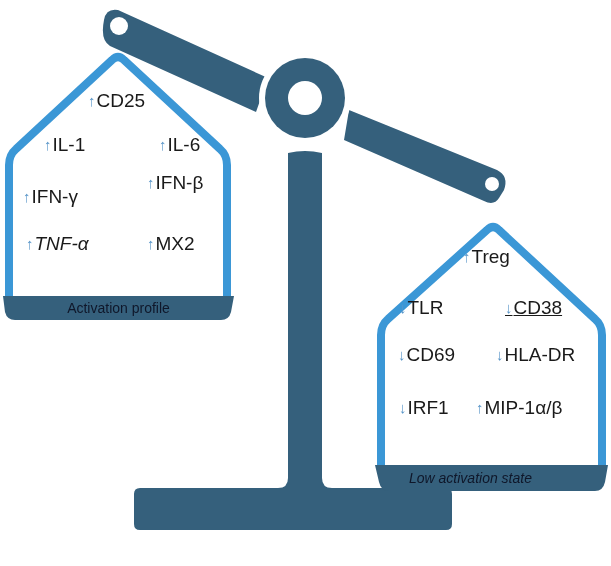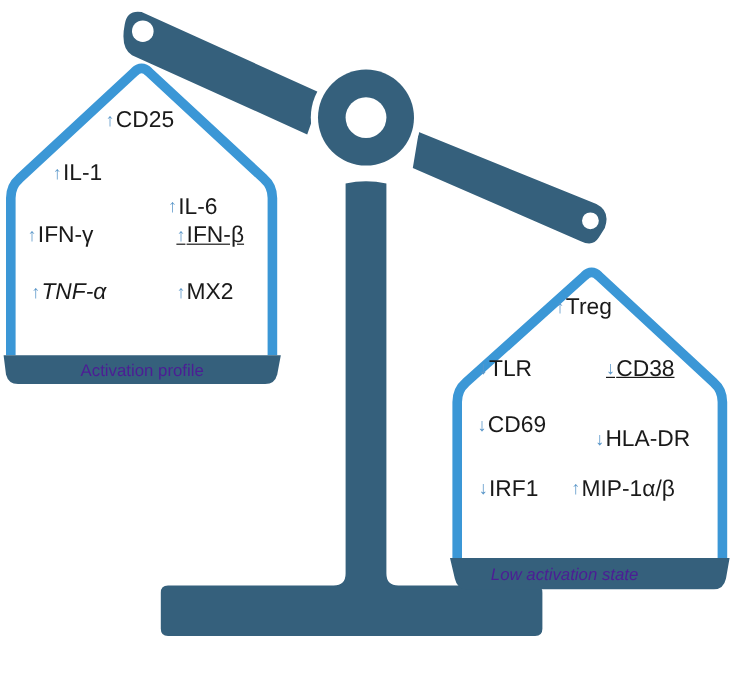--- a/index.html
+++ b/index.html
@@ -1,21 +1,21 @@
 <!DOCTYPE html>
 <html><head>
 <meta charset="utf-8">
 <style>
   html, body { margin: 0; padding: 0; background: #ffffff; }
   body { width: 611px; height: 566px; position: relative; overflow: hidden;
          font-family: "Liberation Sans", "DejaVu Sans", sans-serif; }
   #scale-svg { position: absolute; left: 0; top: 0; }
   .lbl { position: absolute; font-size: 19px; color: #1a1a1a; white-space: nowrap; line-height: 1; }
   .arrow { font-size: 15px; color: #5b97c9; margin-right: 1px; position: relative; top: -1px; }
-  .base-label { position: absolute; color: #4c1d95; font-size: 14px; text-align: center; line-height: 1; white-space: nowrap; }
+  .base-label { position: absolute; color: #0f172a; font-size: 14px; text-align: center; line-height: 1; white-space: nowrap; }
 </style>
 </head>
 <body>
 
 <svg id="scale-svg" width="611" height="566" viewBox="0 0 611 566">
 
   <g>
     <path d="M104,20 Q106,8 118,10 L268,78 L256,112 L110,46 Q100,40 104,20 Z" fill="#35607c"></path>
     <circle cx="119" cy="26" r="9" fill="#ffffff"></circle>
   </g>
@@ -41,27 +41,27 @@
     <path d="M375,465 L608,465 L605,482 Q603,491 595,491 L389,491 Q381,491 379,482 Z" fill="#35607c"></path>
   </g>
 </svg>
 
 <div class="lbl" style="left:88px;top:91px;">
   <span class="arrow">↑</span><span>CD25</span>
 </div>
 <div class="lbl" style="left:44px;top:135px;">
   <span class="arrow">↑</span><span>IL-1</span>
 </div>
-<div class="lbl" style="left:140px;top:135px;margin-top:28px;">
+<div class="lbl" style="left:159px;top:135px;">
   <span class="arrow">↑</span><span>IL-6</span>
 </div>
 <div class="lbl" style="left:23px;top:187px;">
   <span class="arrow">↑</span><span>IFN-γ</span>
 </div>
-<div class="lbl" style="left:147px;top:187px;text-decoration:underline;">
+<div class="lbl" style="left:147px;top:173px;">
   <span class="arrow">↑</span><span>IFN-β</span>
 </div>
 <div class="lbl" style="left:26px;top:234px;font-style:italic;">
   <span class="arrow">↑</span><span>TNF-α</span>
 </div>
 <div class="lbl" style="left:147px;top:234px;">
   <span class="arrow">↑</span><span>MX2</span>
 </div>
 <div class="base-label" style="left:3px;top:301px;width:231px;">Activation profile</div>
 
@@ -70,21 +70,21 @@
 </div>
 <div class="lbl" style="left:399px;top:298px;">
   <span class="arrow">↓</span><span>TLR</span>
 </div>
 <div class="lbl" style="left:505px;top:298px;text-decoration:underline;">
   <span class="arrow">↓</span><span>CD38</span>
 </div>
 <div class="lbl" style="left:398px;top:345px;">
   <span class="arrow">↓</span><span>CD69</span>
 </div>
-<div class="lbl" style="left:496px;top:345px;margin-top:12px;">
+<div class="lbl" style="left:496px;top:345px;">
   <span class="arrow">↓</span><span>HLA-DR</span>
 </div>
 <div class="lbl" style="left:399px;top:398px;">
   <span class="arrow">↓</span><span>IRF1</span>
 </div>
 <div class="lbl" style="left:476px;top:398px;">
   <span class="arrow">↑</span><span>MIP-1α/β</span>
 </div>
 <div class="base-label" style="left:354px;top:471px;width:233px;font-style:italic;">Low activation state</div>
 

